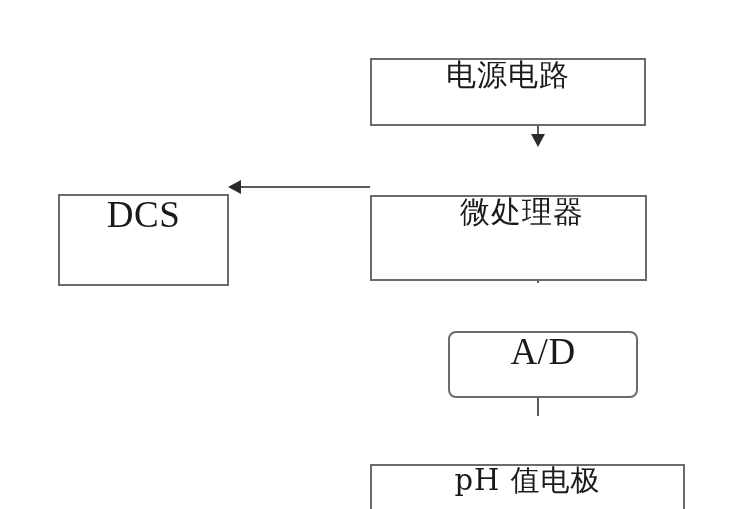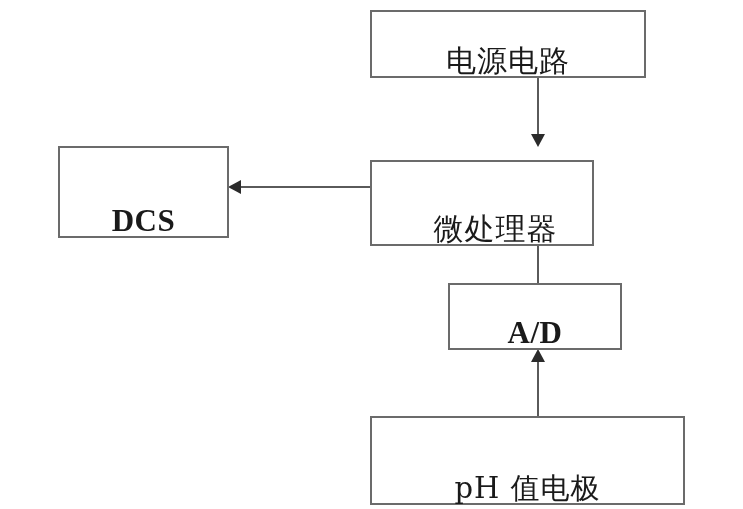--- a/index.html
+++ b/index.html
@@ -18,52 +18,52 @@
     width: 743px;
     height: 509px;
     background: #ffffff;
   }
   .node {
     position: absolute;
     box-sizing: border-box;
     border: 2px solid #6b6b6b;
     background: #ffffff;
     display: flex;
-    align-items: flex-end;
+    align-items: flex-start;
     justify-content: center;
     color: #1a1a1a;
     line-height: 1;
     z-index: 3;
+    margin-top: 48px;
   }
   .node-label {
     display: block;
     white-space: nowrap;
   }
   .cjk {
     font-family: "DejaVu Serif", "Liberation Serif", serif;
     font-size: 30px;
     letter-spacing: 1px;
   }
   .latin {
     font-family: "Liberation Serif", "DejaVu Serif", serif;
-    font-size: 31px;
+    font-size: 37px;
     letter-spacing: 0.5px;
-    font-weight: bold;
   }
   .mixed {
     font-family: "DejaVu Serif", "Liberation Serif", serif;
     font-size: 29px;
     letter-spacing: 1px;
   }
 
   
   #box-power      { left: 370px; top: 10px;  width: 276px; height: 68px; }
-  #box-mcu        { left: 370px; top: 160px; width: 224px; height: 86px; padding-left: 27px; }
+  #box-mcu        { left: 370px; top: 147px; width: 277px; height: 86px; padding-left: 27px; }
   #box-dcs        { left: 58px;  top: 146px; width: 171px; height: 92px; }
-  #box-ad         { left: 448px; top: 283px; width: 174px; height: 67px; }
+  #box-ad         { left: 448px; top: 283px; width: 190px; height: 67px; border-radius: 8px; }
   #box-ph         { left: 370px; top: 416px; width: 315px; height: 89px; }
 
   
   .conn-line {
     position: absolute;
     background: #5a5a5a;
     z-index: 1;
   }
   .v-line { width: 2px; }
   .h-line { height: 2px; }

